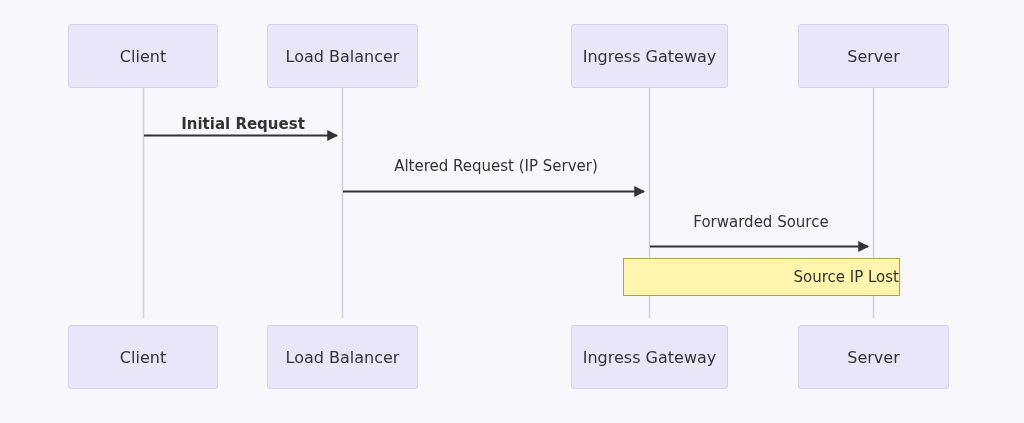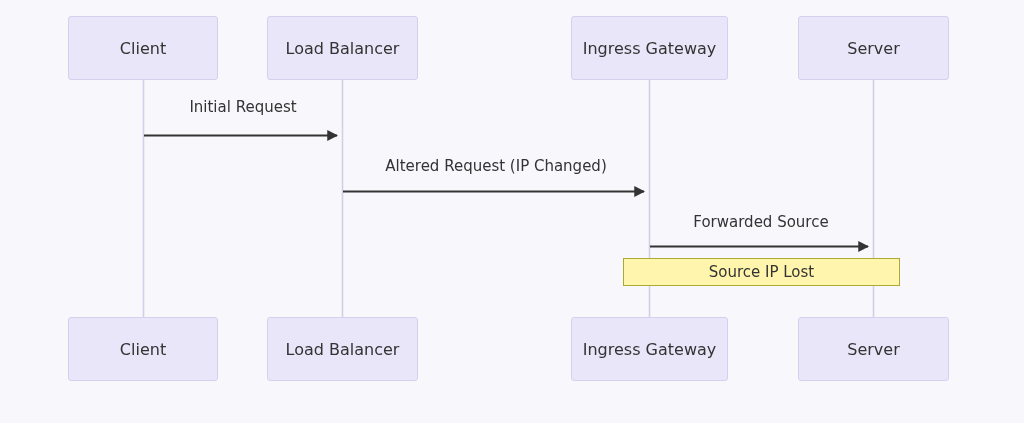--- a/index.html
+++ b/index.html
@@ -19,31 +19,31 @@
   .layer{position:absolute;left:0;top:0;}
   .lifeline{stroke:var(--lifeline);stroke-width:1.6;}
   .msg-line{stroke:var(--arrow);stroke-width:1.8;}
   #arrowhead path{fill:var(--arrow);}
   .actor-box{
     position:absolute;height:64px;
     background:var(--actor-fill);
     border:1px solid var(--actor-border);
     border-radius:3px;
     display:flex;align-items:center;justify-content:center;
-    font-size:16px;color:var(--text);
+    font-size:16px;color:var(--text);margin-top:8px;
   }
   .msg-label{
     position:absolute;transform:translateX(-50%);
     font-size:15px;white-space:nowrap;color:var(--text);
   }
   .note{
-    position:absolute;left:623px;top:258px;width:277px;height:28px;
+    position:absolute;left:623px;top:258px;width:277px;height:38px;
     background:var(--note-fill);
     border:1px solid var(--note-border);
-    display:flex;align-items:center;justify-content:center;
+    display:flex;align-items:center;justify-content:flex-end;
     font-size:15px;color:var(--text);
   }
 </style>
 </head>
 <body>
 
 <div class="canvas">
 
   <svg class="layer" width="1024" height="423" viewBox="0 0 1024 423">
     <defs>
@@ -68,22 +68,22 @@
   <div class="actor-box" style="left:267px;top:16px;width:151px;">
     <span>Load Balancer</span>
   </div>
   <div class="actor-box" style="left:571px;top:16px;width:157px;">
     <span>Ingress Gateway</span>
   </div>
   <div class="actor-box" style="left:798px;top:16px;width:151px;">
     <span>Server</span>
   </div>
 
-  <div class="msg-label" style="left:243px;top:98px;">Initial Request</div>
-  <div class="msg-label" style="left:496px;top:157px;">Altered Request (IP Changed)</div>
+  <div class="msg-label" style="left:243px;top:115px;font-weight:bold;">Initial Request</div>
+  <div class="msg-label" style="left:496px;top:157px;">Altered Request (IP Server)</div>
   <div class="msg-label" style="left:761px;top:213px;">Forwarded Source</div>
 
   <div class="note">
     <span>Source IP Lost</span>
   </div>
 
   <div class="actor-box" style="left:68px;top:317px;width:150px;">
     <span>Client</span>
   </div>
   <div class="actor-box" style="left:267px;top:317px;width:151px;">

